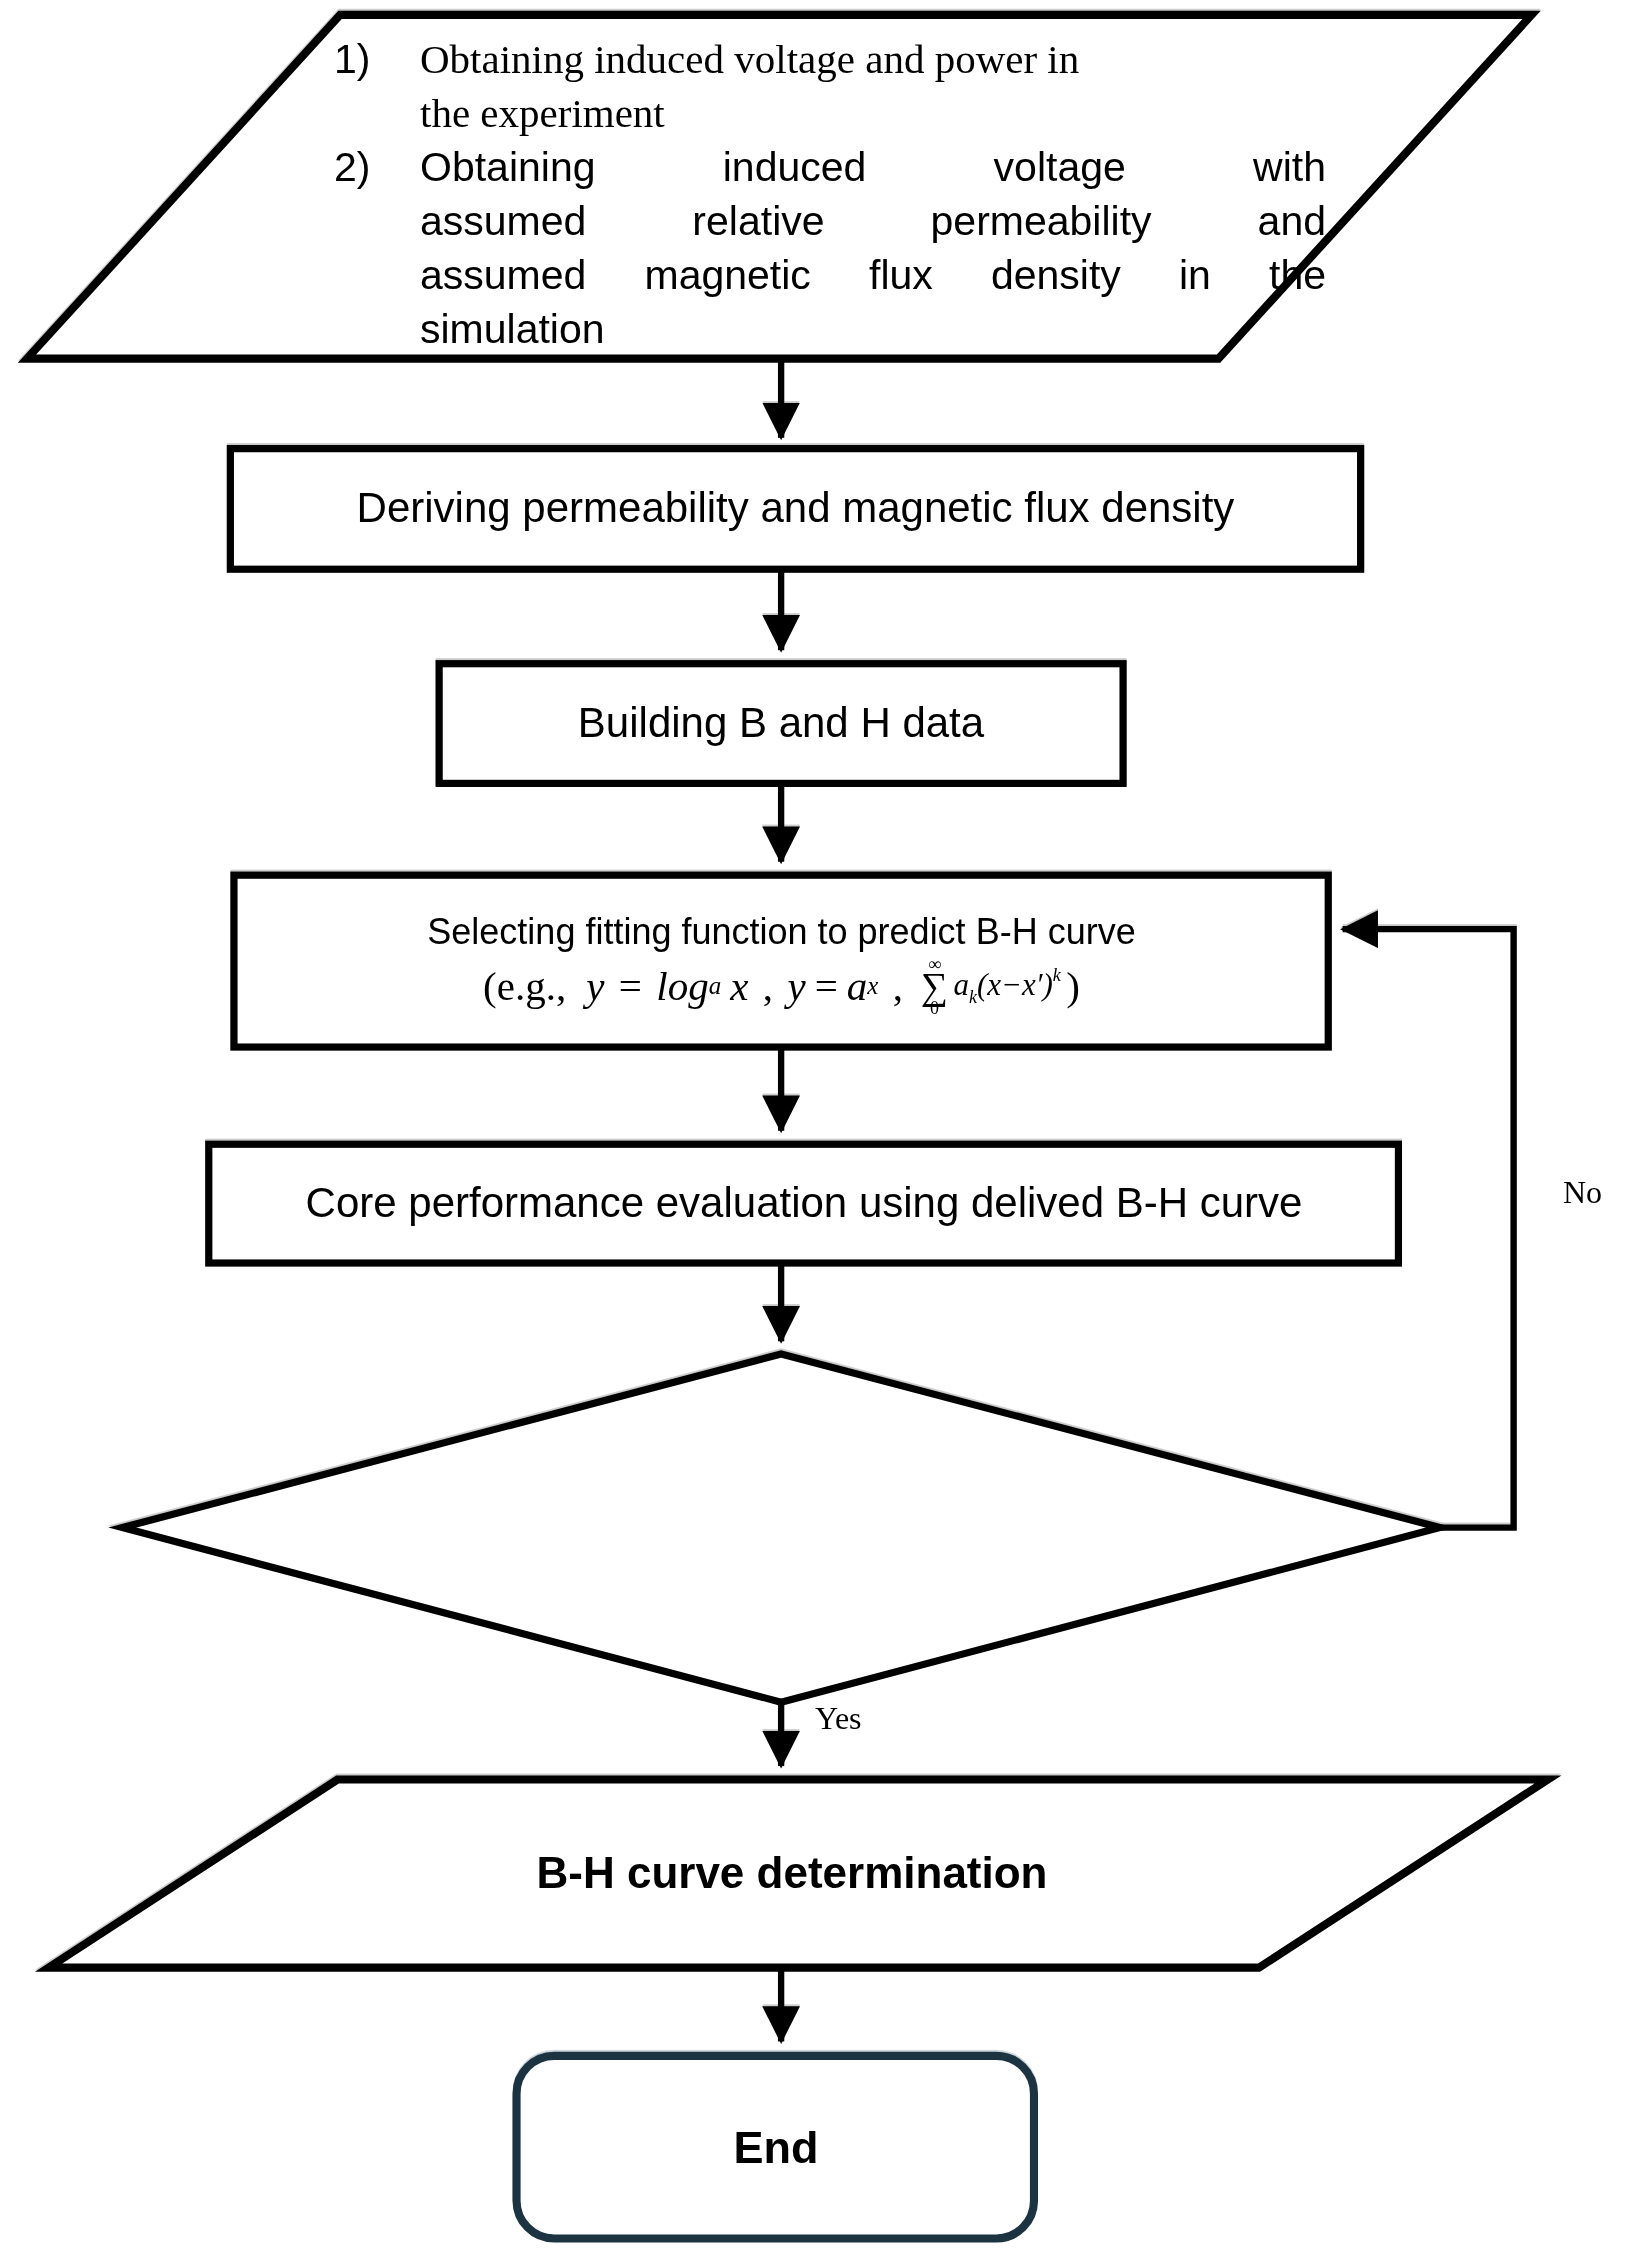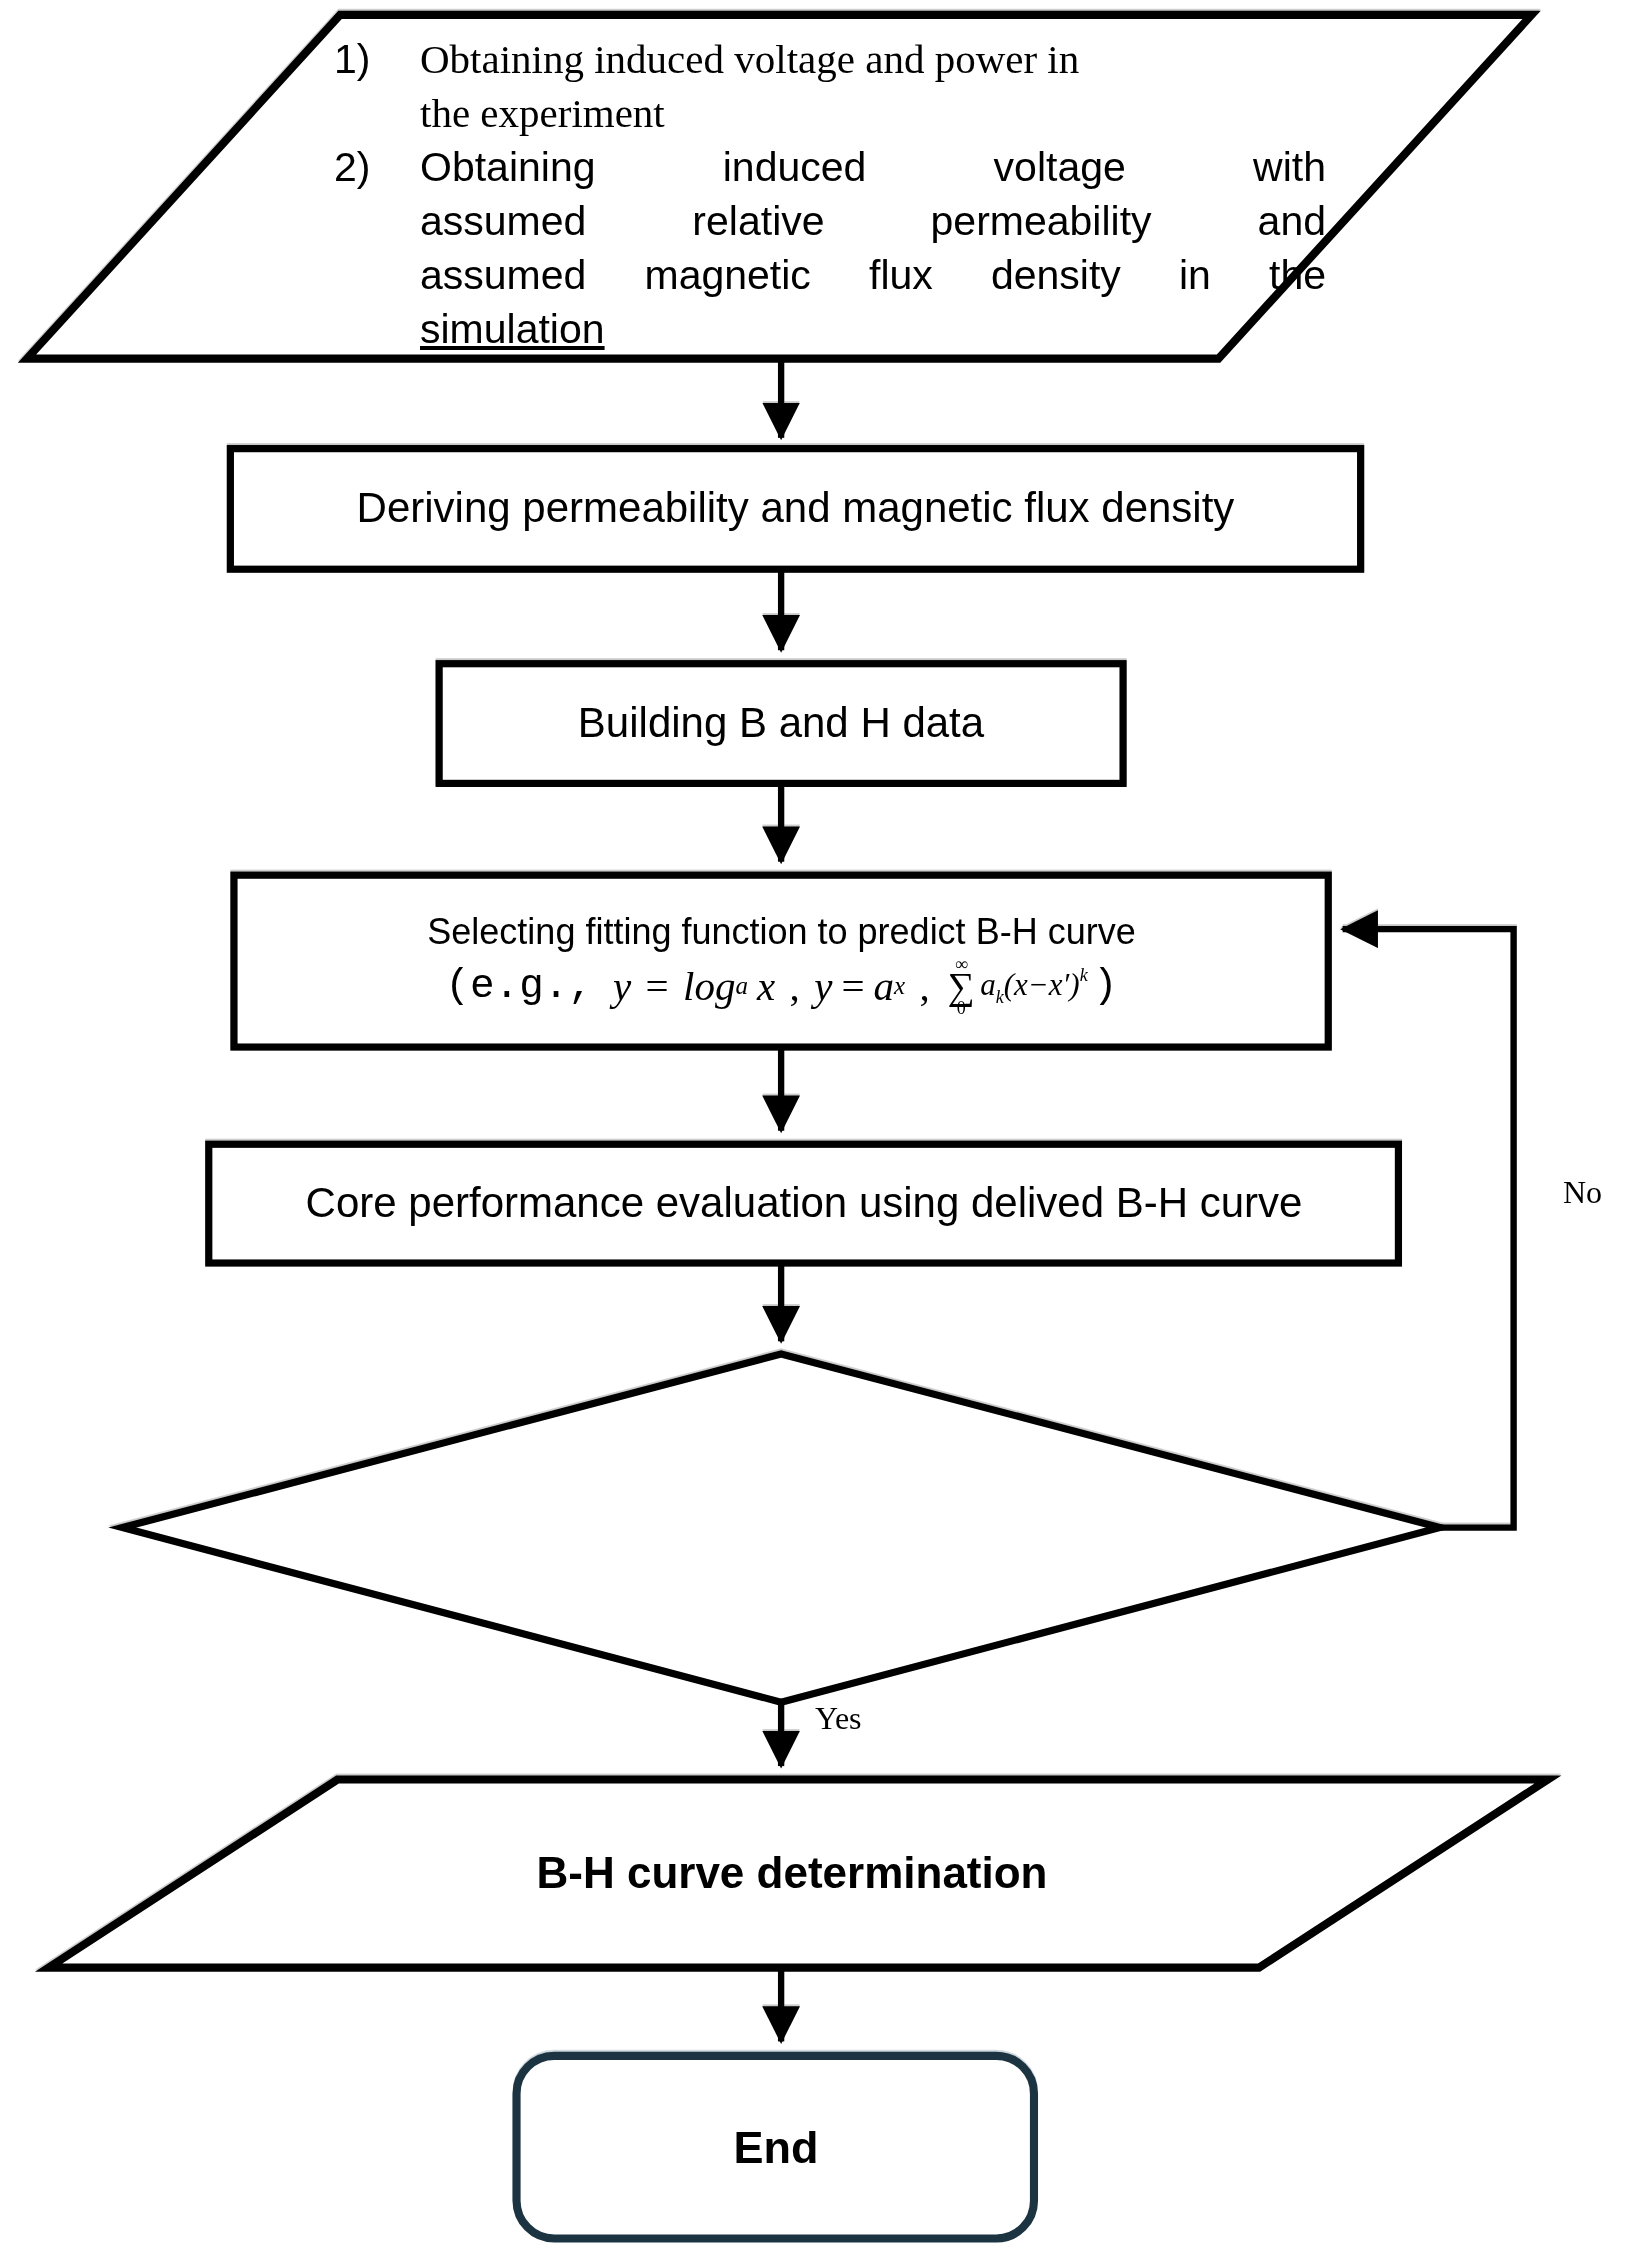--- a/index.html
+++ b/index.html
@@ -25,34 +25,34 @@
   
   .io-list{
     position:absolute;left:334px;top:32px;width:992px;
     font-size:41px;line-height:54px;
   }
   .io-item{display:flex;}
   .io-num{width:86px;flex:none;}
   .io-text{flex:1;}
   .io-plain{display:block;white-space:pre-line;font-family:Liberation Serif, serif;}
   .io-just{display:block;white-space:pre-line;text-align:justify;text-align-last:justify;}
-  .io-last{display:block;text-align:left;text-decoration:underline;}
+  .io-last{display:block;text-align:left;}
   
   .select-content{
     position:absolute;left:234px;top:880px;width:1095px;height:167px;
     display:flex;flex-direction:column;align-items:center;justify-content:center;
     gap:3.6px;
   }
   .select-line1{font-size:36px;white-space:nowrap;}
   .formula{
     display:flex;align-items:center;justify-content:center;
     font-family:"Liberation Serif",serif;
     font-size:41px;white-space:nowrap;
   }
-  .formula .sans{font-family:Liberation Mono, monospace;}
+  .formula .sans{font-family:Liberation Serif, serif;}
   .mi{font-style:italic;}
   .mo{margin:0 14.4px;}
   .gap-s{margin-left:9px;}
   .msub{font-size:25px;font-style:italic;vertical-align:-12.6px;}
   .msup{font-size:25px;font-style:italic;vertical-align:20px;}
   .sum{
     display:inline-flex;flex-direction:column;align-items:center;
     line-height:0.8;margin:0 5.4px 0 3.6px;vertical-align:middle;
   }
   .sum-lim{font-size:18px;font-style:normal;}

